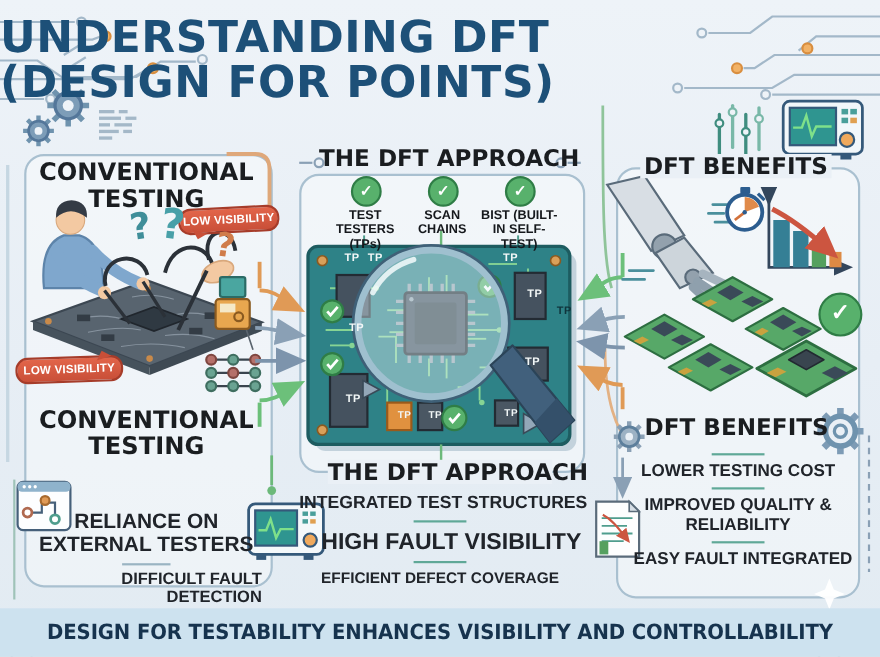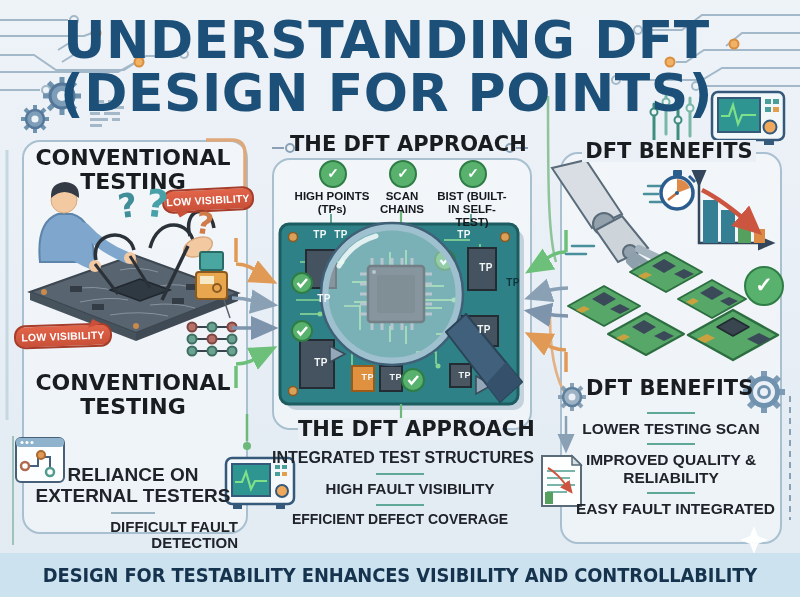--- a/index.html
+++ b/index.html
@@ -3,22 +3,22 @@
 <meta charset="utf-8">
 <style>
   html,body{margin:0;padding:0;background:#c9d6e2;}
   .canvas{
     position:relative;width:800px;height:597px;overflow:hidden;
     background:linear-gradient(180deg,#eef3f8 0%,#e7eef5 55%,#e2ebf2 100%);
     font-family:"Liberation Sans",sans-serif;
   }
   .abs{position:absolute;}
   .title{
-    left:0;top:14px;width:773px;text-align:center;
-    color:#1d5078;font-weight:800;font-size:52px;line-height:1.02;letter-spacing:0.5px;
+    left:0;top:14px;width:773px;
+    color:#1d5078;font-weight:800;font-size:40px;line-height:1.02;letter-spacing:0.5px;
     font-family:"DejaVu Sans","Liberation Sans",sans-serif;
   }
   .panel{
     position:absolute;border:2.5px solid #a9c0d0;border-radius:18px;
     background:rgba(255,255,255,0.38);
   }
   .hd{
     position:absolute;font-weight:800;color:#1a1d20;text-align:center;line-height:1.07;
     font-family:"DejaVu Sans","Liberation Sans",sans-serif;
   }
@@ -497,55 +497,55 @@
     <div class="bullet" style="font-size:15px;text-align:right;">DIFFICULT FAULT DETECTION</div>
     <div class="div-l"></div>
   </div>
 
   <div class="hd" style="left:290px;top:133px;width:220px;font-size:21px;white-space:nowrap;">THE DFT APPROACH</div>
 
   <div class="chk chk-sm" style="left:319px;top:160px;">✓</div>
   <div class="chk chk-sm" style="left:389px;top:160px;">✓</div>
   <div class="chk chk-sm" style="left:459px;top:160px;">✓</div>
 
-  <div class="feature-label" style="left:294px;top:190px;width:76px;">HIGH POINTS (TPs)</div>
+  <div class="feature-label" style="left:294px;top:190px;width:76px;">TEST TESTERS (TPs)</div>
   <div class="feature-label" style="left:364px;top:190px;width:76px;">SCAN CHAINS</div>
   <div class="feature-label" style="left:432px;top:190px;width:80px;">BIST (BUILT-IN SELF-TEST)</div>
 
   <span class="tp" style="left:305px;top:229px;">TP</span>
   <span class="tp" style="left:326px;top:229px;">TP</span>
   <span class="tp" style="left:449px;top:229px;">TP</span>
   <span class="tp" style="left:309px;top:293px;">TP</span>
   <span class="tp tp-dark" style="left:498px;top:277px;">TP</span>
   <span class="tp" style="left:471px;top:262px;">TP</span>
   <span class="tp" style="left:469px;top:324px;">TP</span>
   <span class="tp" style="left:306px;top:357px;">TP</span>
   <span class="tp" style="left:352px;top:372px;font-size:9px;">TP</span>
   <span class="tp" style="left:380px;top:372px;font-size:9px;">TP</span>
   <span class="tp" style="left:449px;top:370px;font-size:9px;">TP</span>
 
   <div class="hd mask" style="left:298px;top:418px;width:204px;font-size:21px;white-space:nowrap;">THE DFT APPROACH</div>
 
   <div class="bullets" style="left:272px;top:449px;width:256px;">
     <div class="bullet" style="font-size:16px;white-space:nowrap;">INTEGRATED TEST STRUCTURES</div>
     <div class="div-t"></div>
-    <div class="bullet" style="font-size:15px;white-space:nowrap;margin-left:20px;">HIGH FAULT VISIBILITY</div>
+    <div class="bullet" style="font-size:21px;white-space:nowrap;margin-left:20px;">HIGH FAULT VISIBILITY</div>
     <div class="div-t"></div>
     <div class="bullet" style="font-size:14px;white-space:nowrap;">EFFICIENT DEFECT COVERAGE</div>
   </div>
 
   <div class="hd mask" style="left:582px;top:140px;width:174px;font-size:21px;white-space:nowrap;">DFT BENEFITS</div>
 
   <div class="chk chk-lg" style="left:744px;top:266px;">✓</div>
 
   <div class="hd" style="left:586px;top:377px;width:166px;font-size:21px;white-space:nowrap;">DFT BENEFITS</div>
 
   <div class="bullets" style="left:576px;top:406px;width:190px;">
     <div class="div-t"></div>
-    <div class="bullet" style="font-size:15.5px;white-space:nowrap;">LOWER TESTING SCAN</div>
+    <div class="bullet" style="font-size:15.5px;white-space:nowrap;">LOWER TESTING COST</div>
     <div class="div-t"></div>
     <div class="bullet" style="font-size:15.5px;">IMPROVED QUALITY &amp; RELIABILITY</div>
     <div class="div-t"></div>
     <div class="bullet" style="font-size:15.5px;white-space:nowrap;">EASY FAULT INTEGRATED</div>
   </div>
 
   <div class="banner">
     <div class="banner-text">DESIGN FOR TESTABILITY ENHANCES VISIBILITY AND CONTROLLABILITY</div>
   </div>
 

